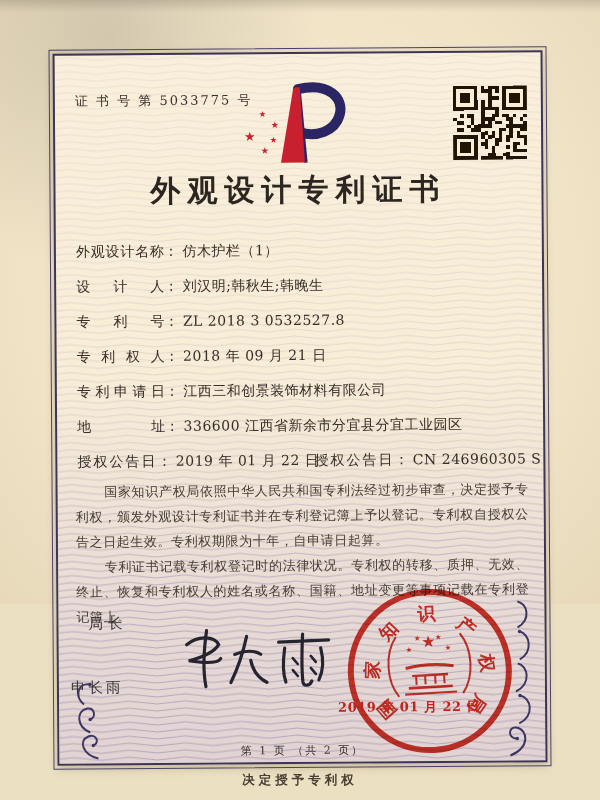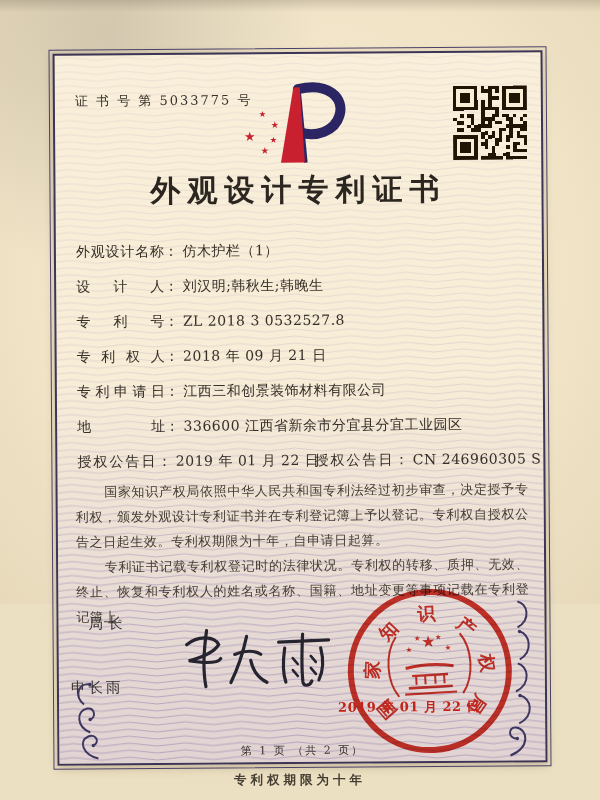--- a/index.html
+++ b/index.html
@@ -366,14 +366,14 @@
         <path d="M14 62 C28 54 24 36 14 34"></path>
         <path d="M12 30 C26 22 22 6 12 4"></path>
       </g>
       <circle cx="11" cy="141" r="1.8" fill="#3d3660"></circle>
       <circle cx="14" cy="98" r="1.8" fill="#3d3660"></circle>
       <circle cx="14" cy="34" r="1.8" fill="#3d3660"></circle>
     </svg>
 
   </div>
 
-  <div class="backnote">专利权期限为十年</div>
+  <div class="backnote">决定授予专利权</div>
 </div>
 
 </body></html>

